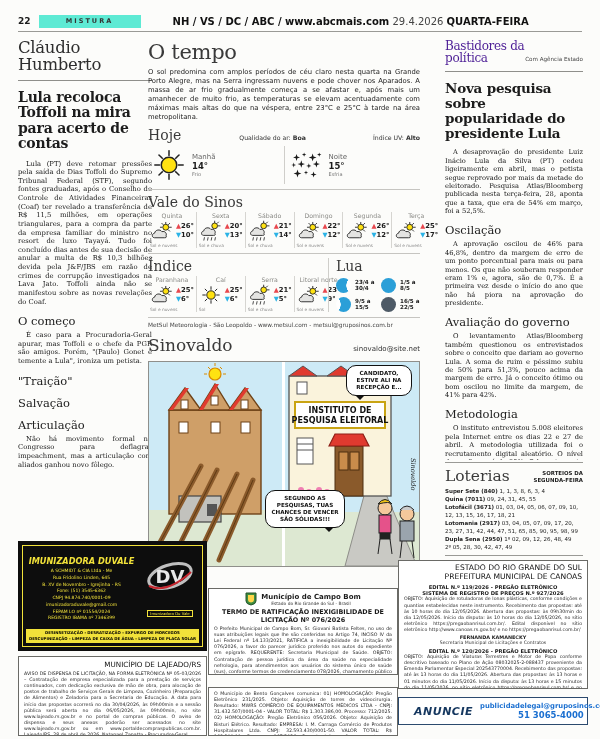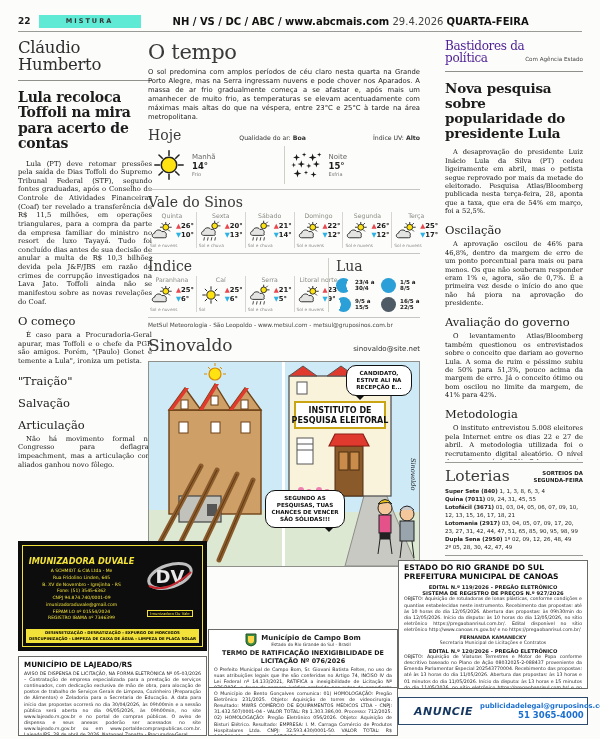--- a/index.html
+++ b/index.html
@@ -87,21 +87,21 @@
   
   #loterias{position:absolute;left:445px;top:462px;width:138px;height:94px;border-top:1px solid #9a9a96;border-bottom:1px solid #9a9a96;padding-top:4px;overflow:hidden}
   #lot-head{display:flex;justify-content:space-between;align-items:flex-start}
   #lot-title{font-size:15.5px;color:#3a3a3a}
   #lot-sub{font-size:5.4px;font-weight:bold;text-align:right;width:52px;line-height:1.3;font-family:"DejaVu Sans",sans-serif;color:#222;margin-top:3px}
   .lot-row{font-size:5.5px;line-height:1.45;font-family:"DejaVu Sans",sans-serif;color:#222}
   .lot-row b{font-weight:bold}
   #lot-list{margin-top:3px}
   
   .legal{position:absolute;border:1px solid #6a6a66;background:#fff;padding:3px 5px;overflow:hidden}
-  .legal-h{font-weight:bold;text-align:left;font-family:"DejaVu Sans",sans-serif;color:#111}
+  .legal-h{font-weight:normal;text-align:right;font-family:"DejaVu Sans",sans-serif;color:#111}
   .legal-b{font-size:4.7px;line-height:1.3;text-align:justify;font-family:"DejaVu Sans",sans-serif;color:#2a2a2a}
   #canoas{left:398px;top:560px;width:190px;height:129px}
   #canoas .legal-h{font-size:7.6px;line-height:1.15}
   .edital-t{font-size:5.2px;font-weight:bold;text-align:center;font-family:"DejaVu Sans",sans-serif;margin-top:3px}
   .signer{font-size:4.9px;font-weight:bold;text-align:center;font-family:"DejaVu Sans",sans-serif;margin-top:1px}
   .signer-role{font-size:4.6px;text-align:center;font-family:"DejaVu Sans",sans-serif;color:#333}
   #anuncie{position:absolute;left:398px;top:697px;width:190px;height:28px;border:1px solid #2c4a6e;background:#fff;
     display:flex;align-items:center;gap:7px;padding:2px 8px}
   #anuncie-label{font-size:11px;font-weight:bold;font-style:italic;color:#15375f;font-family:"DejaVu Sans",sans-serif;letter-spacing:0.5px}
   #anuncie-right{flex:1;text-align:center}
@@ -113,21 +113,21 @@
   #duvale-top{flex:1;display:flex;gap:4px;align-items:center}
   #duvale-logo{width:58px;text-align:center}
   #duvale-logo-label{font-size:3.8px;color:#f2e23a;border:1px solid #f2e23a;display:inline-block;padding:0 2px;margin-top:2px;font-family:"DejaVu Sans",sans-serif}
   #duvale-text{flex:1;text-align:center;color:#f2e23a;font-family:"DejaVu Sans",sans-serif}
   #duvale-name{font-size:8.2px;font-weight:bold;font-style:italic;margin-bottom:2px}
   .duvale-line{font-size:4.5px;line-height:1.5}
   #duvale-strip{background:#f2e23a;color:#000;font-size:3.9px;font-weight:bold;text-align:center;line-height:1.5;padding:1px 0;font-family:"DejaVu Sans",sans-serif}
   
   #lajeado{left:18px;top:656px;width:189px;height:80px}
   #lajeado .legal-h{font-size:7.2px;margin-bottom:2px}
-  #campobom{left:208px;top:629px;width:190px;height:87px}
+  #campobom{left:208px;top:588px;width:190px;height:87px}
   #cb-head{display:flex;align-items:center;gap:4px;justify-content:center}
   #cb-name{font-size:7px;font-weight:bold;font-family:"DejaVu Sans",sans-serif;text-align:center}
   #cb-state{font-size:4.4px;font-family:"DejaVu Sans",sans-serif;text-align:center;color:#333}
   #cb-title{font-size:6.4px;font-weight:bold;text-align:center;font-family:"DejaVu Sans",sans-serif;margin:2px 0}
   #bento{left:208px;top:687px;width:190px;height:49px}
   #bento .legal-h{font-size:8.2px;margin-bottom:1px}
   .ic{display:block}
 </style>
 </head>
 <body>

